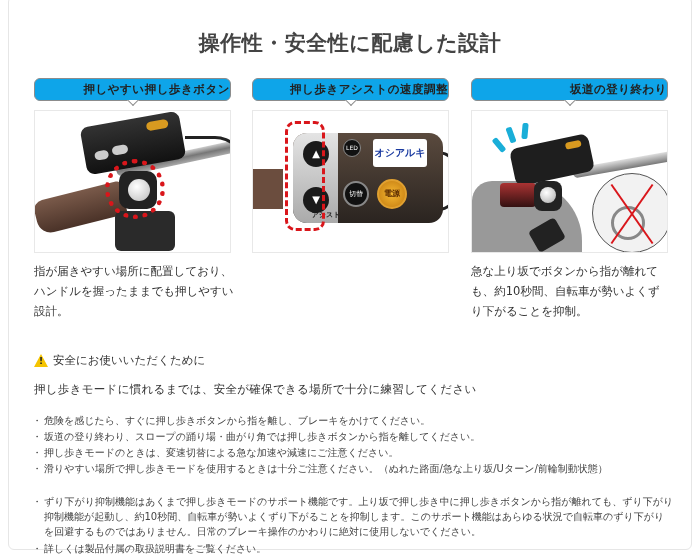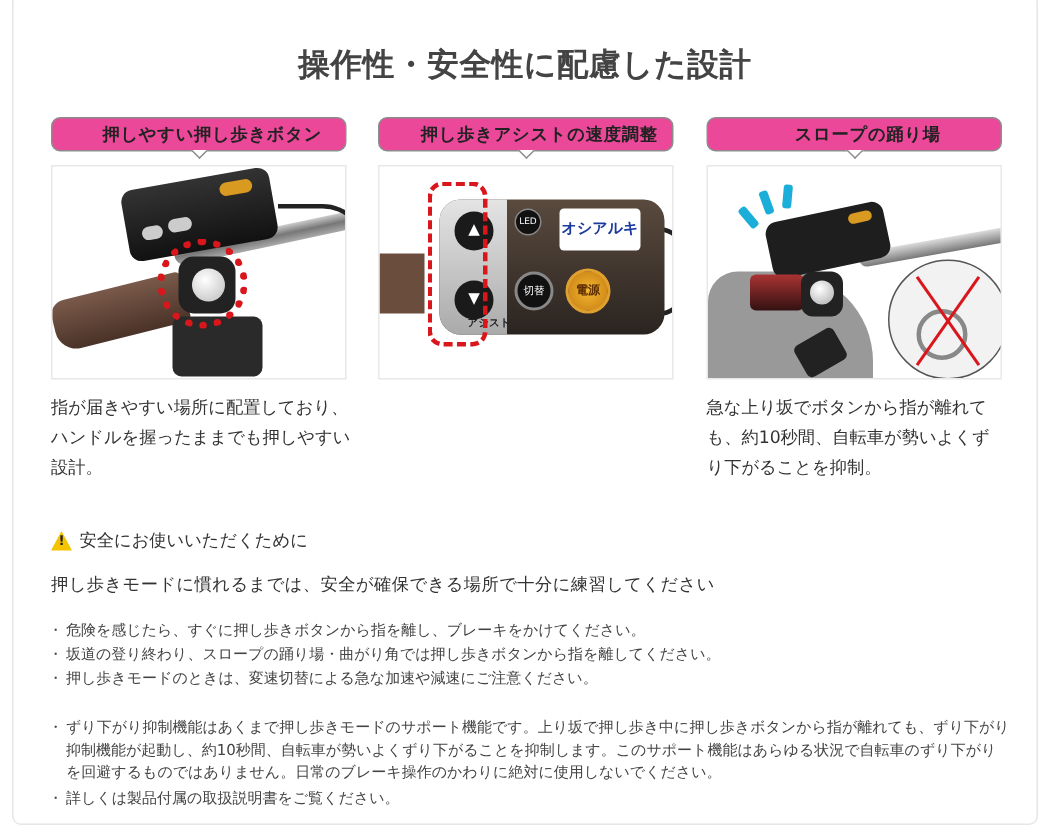--- a/index.html
+++ b/index.html
@@ -12,21 +12,21 @@
   .page-title {
     position: absolute; left: 0; top: 29px; width: 700px; text-align: center;
     font-size: 21px; color: #444; letter-spacing: 0.5px;
   }
   .col { position: absolute; top: 78px; width: 197px; }
   .col.c1 { left: 34px; }
   .col.c2 { left: 252px; }
   .col.c3 { left: 471px; }
   .label {
     position: relative; height: 23px; border: 1px solid #8c8c8c; border-radius: 6px;
-    background: #ec4899; text-align: center; font-size: 11.5px; font-weight: bold;
+    background: #0ea5e9; text-align: right; font-size: 11.5px; font-weight: bold;
     line-height: 21px; color: #222; letter-spacing: 0.5px; padding-left: 18px;
   }
   .label .pointer {
     position: absolute; left: 50%; bottom: -8px; width: 12px; height: 8px; margin-left: -6px;
     overflow: hidden;
   }
   .label .pointer::before {
     content: ""; position: absolute; left: 1px; top: -6px; width: 9px; height: 9px;
     background: #fff; border-right: 1px solid #8c8c8c; border-bottom: 1px solid #8c8c8c;
     transform: rotate(45deg);
@@ -134,21 +134,21 @@
       <div class="p2-screen">オシアルキ</div>
       <div class="p2-kiri">切替</div>
       <div class="p2-pwr">電源</div>
     </div>
     <div class="p2-dash"></div>
   </div>
 </section>
 
 <section class="col c3">
   <div class="label">
-    <span>スロープの踊り場</span>
+    <span>坂道の登り終わり</span>
     <span class="pointer"></span>
   </div>
   <div class="photo">
     <span class="tick" style="left:24px;top:26px;transform:rotate(-40deg);"></span>
     <span class="tick" style="left:36px;top:16px;transform:rotate(-20deg);"></span>
     <span class="tick" style="left:50px;top:12px;transform:rotate(5deg);"></span>
     <div class="p3-bar"></div>
     <div class="hand"></div>
     <div class="p3-unit">
         <span class="amber"></span>
@@ -167,15 +167,16 @@
 
 <div class="safety-title">
   <span class="warn-icon"></span>
   <span>安全にお使いいただくために</span>
 </div>
 <p class="safety-sub">押し歩きモードに慣れるまでは、安全が確保できる場所で十分に練習してください</p>
 <ul class="bullets">
   <li>危険を感じたら、すぐに押し歩きボタンから指を離し、ブレーキをかけてください。</li>
   <li>坂道の登り終わり、スロープの踊り場・曲がり角では押し歩きボタンから指を離してください。</li>
   <li>押し歩きモードのときは、変速切替による急な加速や減速にご注意ください。</li>
+  <li>滑りやすい場所で押し歩きモードを使用するときは十分ご注意ください。（ぬれた路面/急な上り坂/Uターン/前輪制動状態）</li>
   <li class="multi">ずり下がり抑制機能はあくまで押し歩きモードのサポート機能です。上り坂で押し歩き中に押し歩きボタンから指が離れても、ずり下がり抑制機能が起動し、約10秒間、自転車が勢いよくずり下がることを抑制します。このサポート機能はあらゆる状況で自転車のずり下がりを回避するものではありません。日常のブレーキ操作のかわりに絶対に使用しないでください。</li>
   <li>詳しくは製品付属の取扱説明書をご覧ください。</li>
 </ul>
 
 </body></html>

